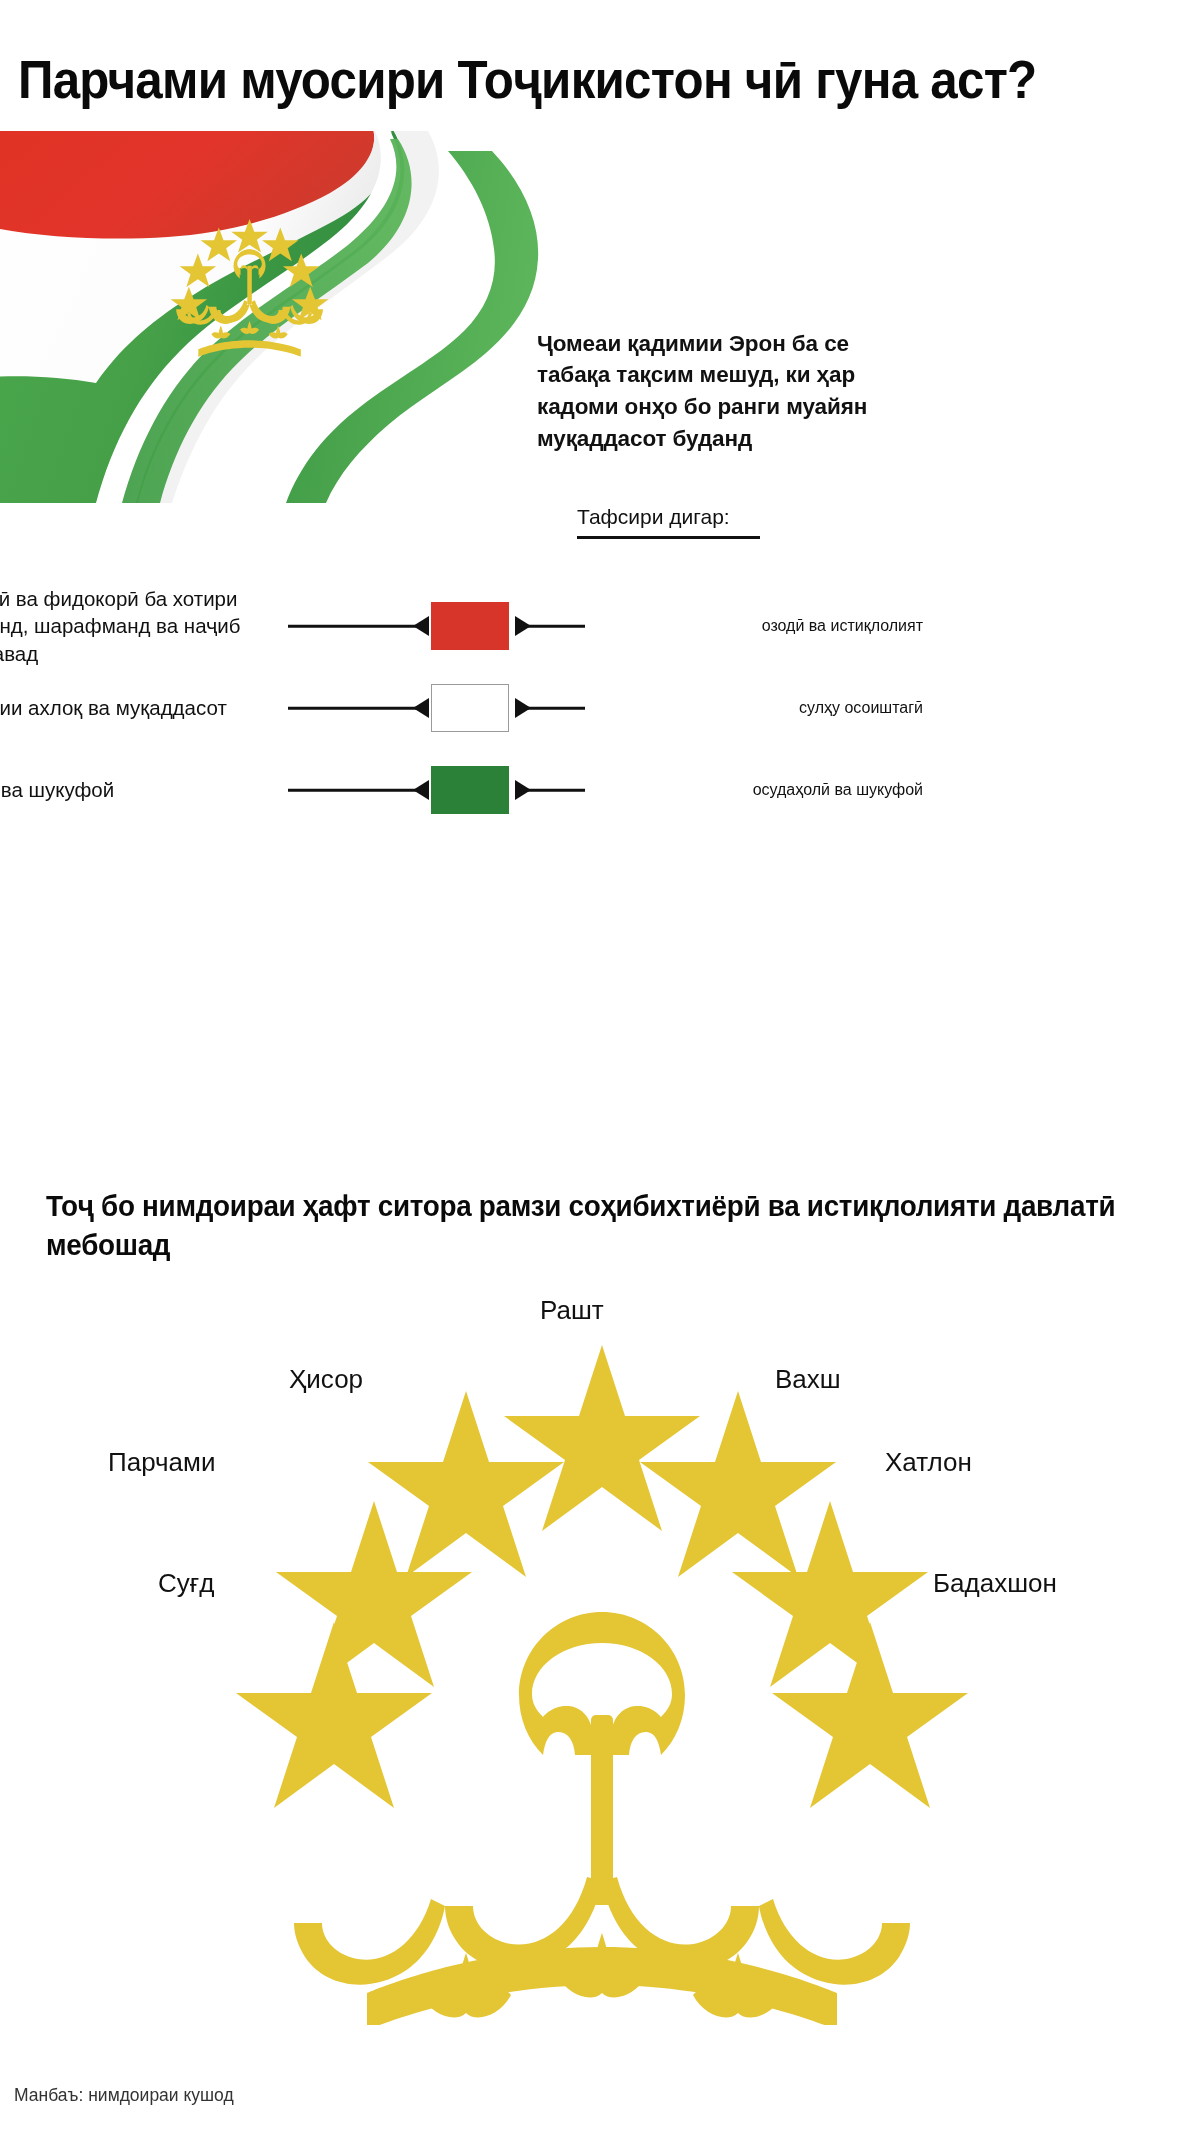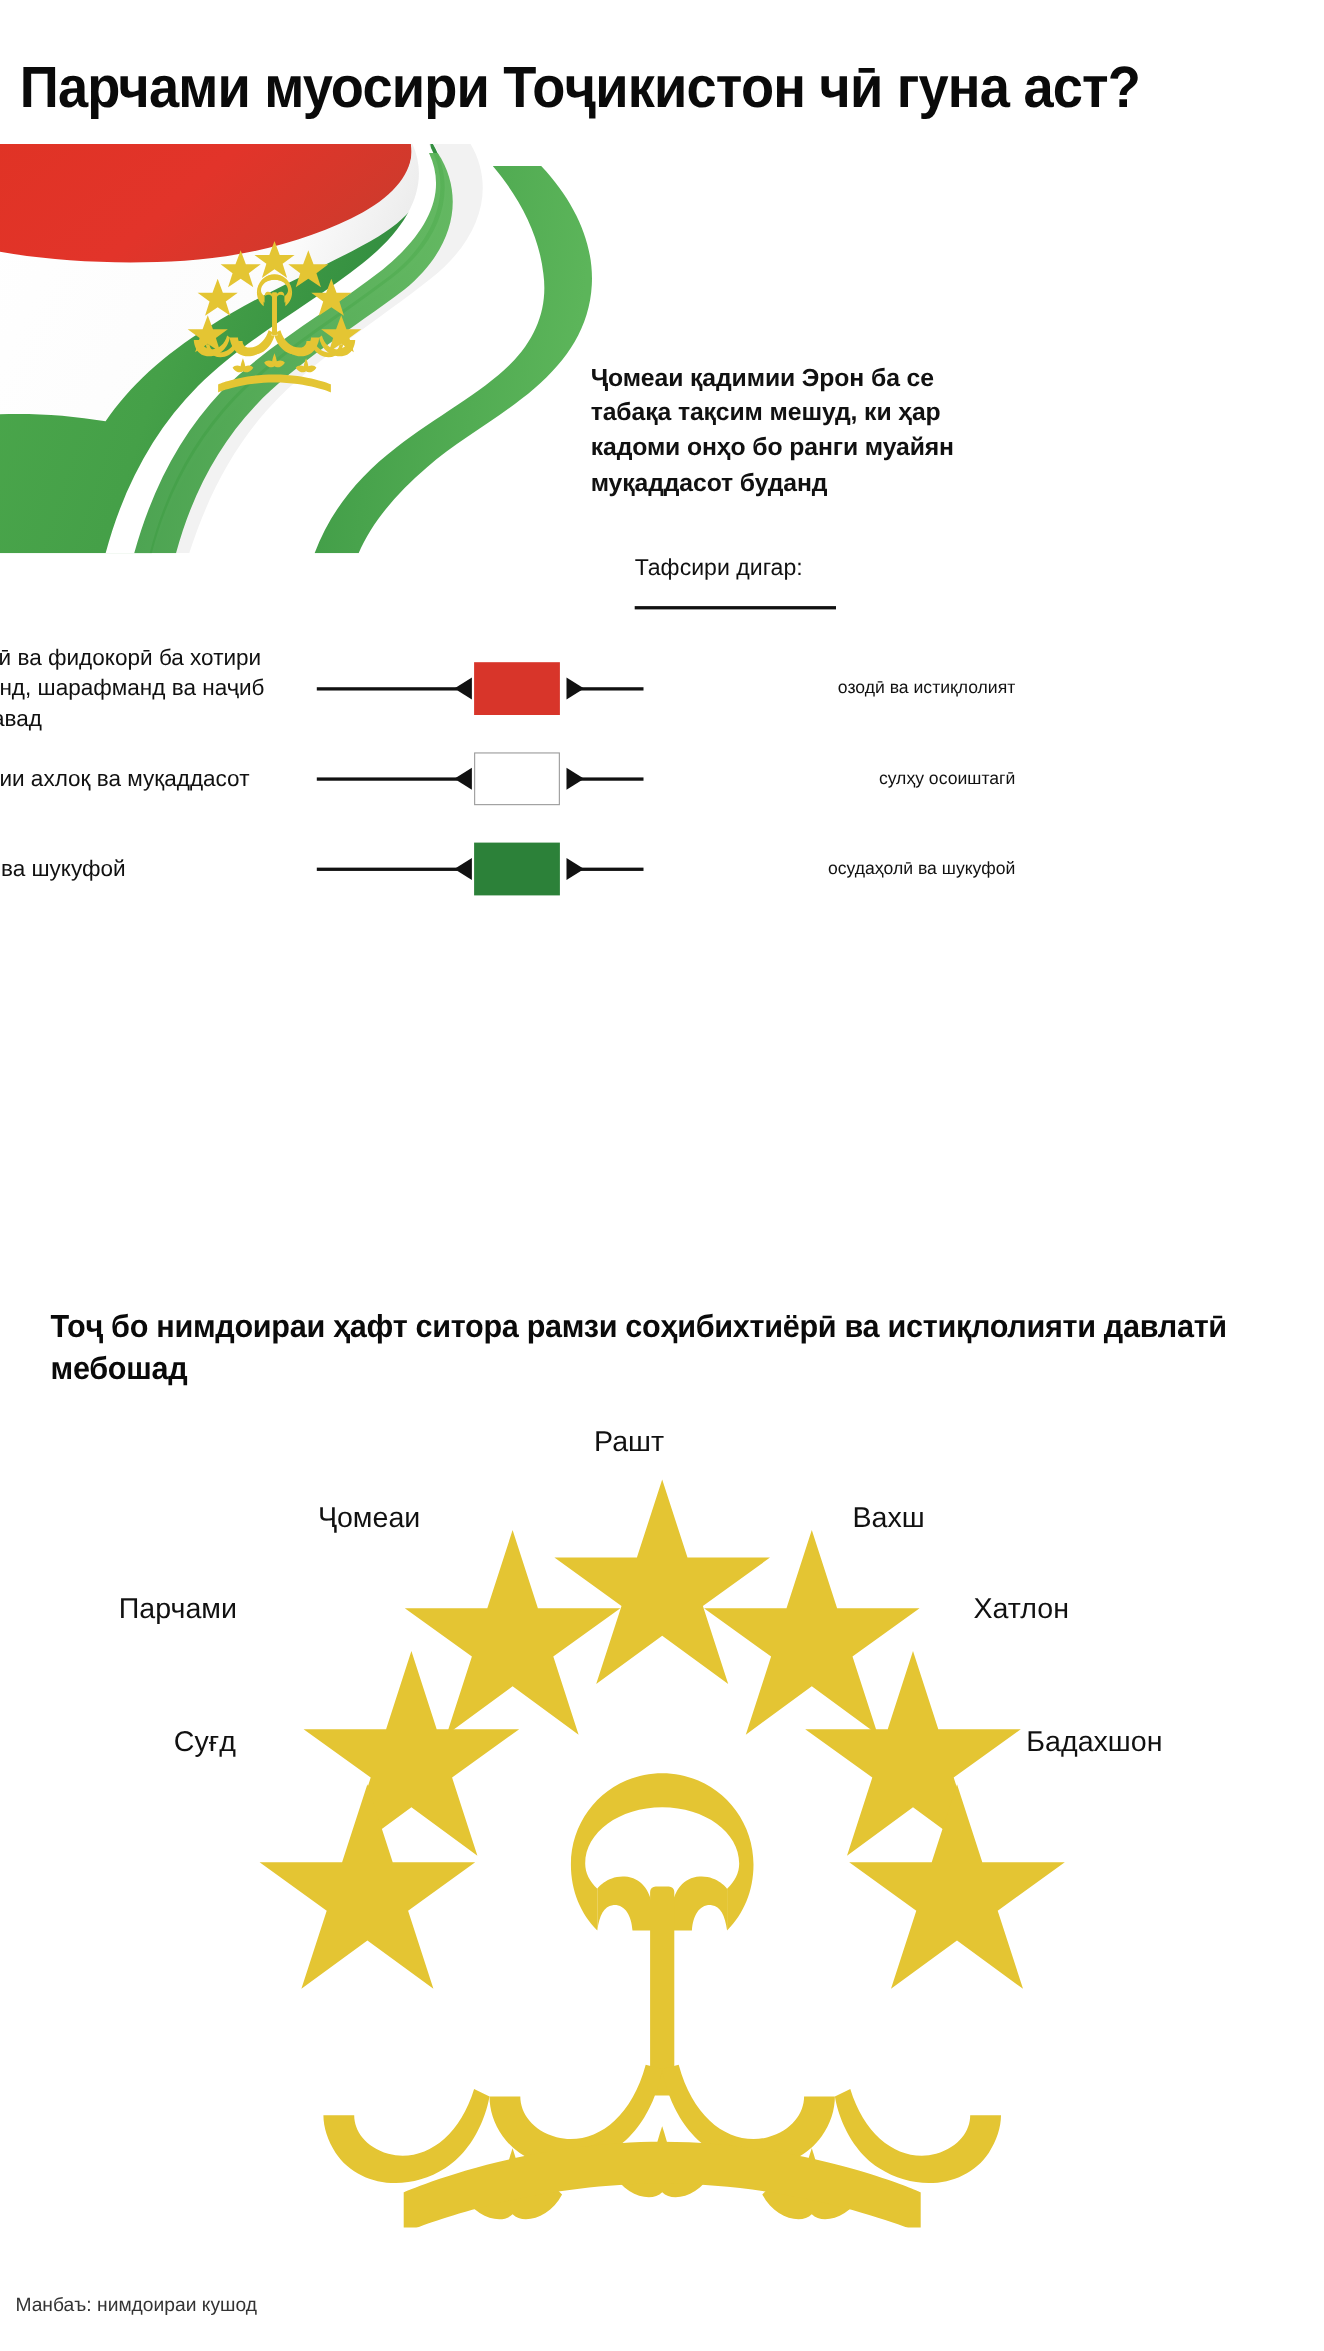--- a/index.html
+++ b/index.html
@@ -57,21 +57,21 @@
 
   
   #alt-interpretation-heading {
     position: absolute;
     left: 577px;
     top: 505px;
     width: 183px;
     font-size: 21px;
     color: #111;
     text-align: left;
-    padding-bottom: 22px;
+    padding-bottom: 7px;
     border-bottom: 3px solid #111;
   }
 
   
   #color-legend {
     position: absolute;
     left: 0;
     top: 537px;
     width: 1204px;
   }
@@ -510,21 +510,21 @@
                  C774,699 759,697 746,703
                  C746,691 738,668 738,668 Z"></path>
       </g>
 
       <path d="M367,708 C367,708 470,662 602,662 C734,662 837,708 837,708
                L837,745 C837,745 734,700 602,700 C470,700 367,745 367,745 Z"></path>
     </g>
   </svg>
 
   <div class="star-label" style="left:540px; top:10px;">Рашт</div>
-  <div class="star-label" style="left:289px; top:79px;">Ҷомеаи</div>
+  <div class="star-label" style="left:289px; top:79px;">Ҳисор</div>
   <div class="star-label" style="left:775px; top:79px;">Вахш</div>
   <div class="star-label" style="left:108px; top:162px;">Парчами</div>
   <div class="star-label" style="left:885px; top:162px;">Хатлон</div>
   <div class="star-label" style="left:158px; top:283px;">Суғд</div>
   <div class="star-label" style="left:933px; top:283px;">Бадахшон</div>
 </div>
 
 <div id="footer-rule"></div>
 <div id="source-note">Манбаъ: нимдоираи кушод</div>
 

